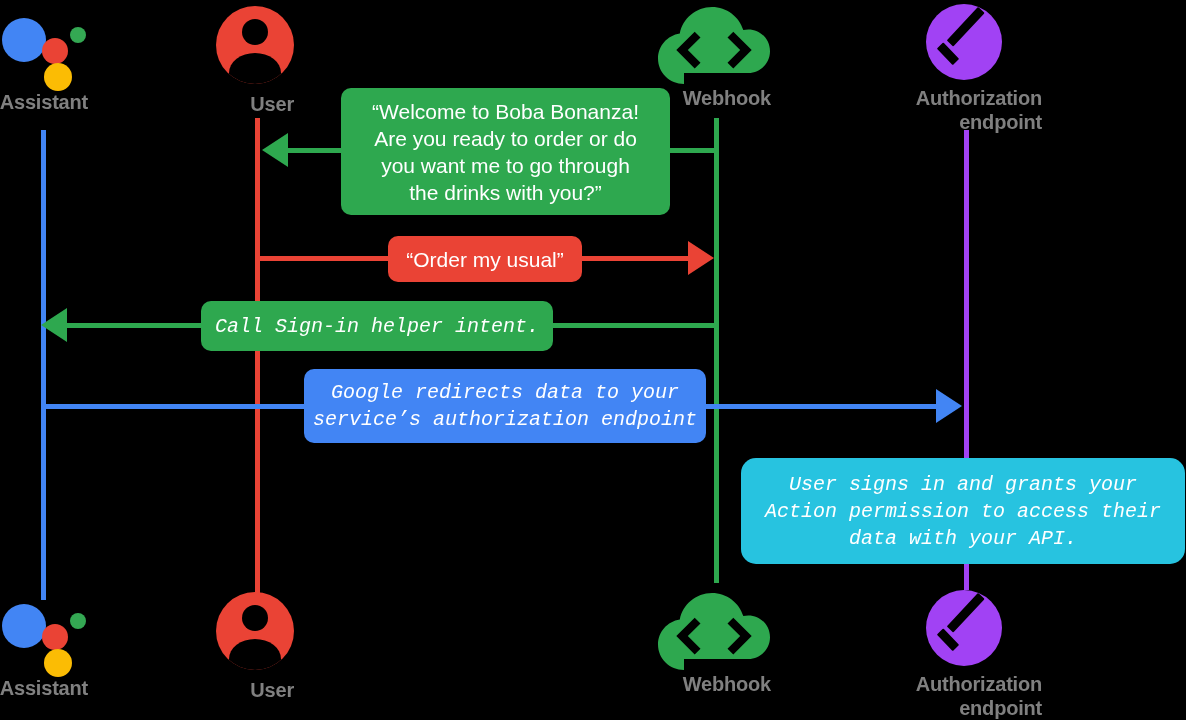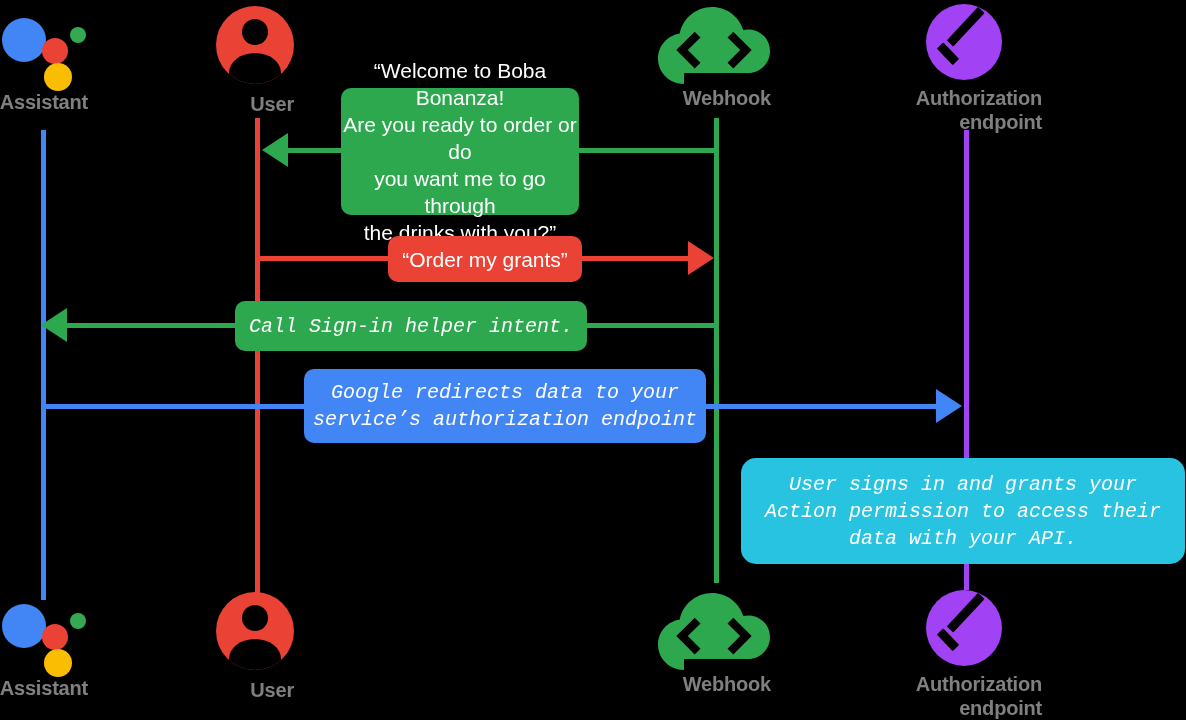--- a/index.html
+++ b/index.html
@@ -170,32 +170,32 @@
     <div class="auth-icon" style="margin:0 auto;">
       <span class="chk-short"></span>
       <span class="chk-long"></span>
     </div>
     <div class="actor-label" style="margin-top:6px;">Authorization
 endpoint</div>
   </div>
 
   <div class="seg" style="left:268px; top:148px; width:446px; background:#2EA84F;"></div>
   <div class="head-left" style="left:262px; top:133px; border-right-color:#2EA84F;"></div>
-  <div class="bubble sans" style="left:341px; top:88px; width:238px; height:127px; background:#2EA84F;">“Welcome to Boba Bonanza!
+  <div class="bubble sans" style="left:341px; top:88px; width:329px; height:127px; background:#2EA84F;">“Welcome to Boba Bonanza!
 Are you ready to order or do
 you want me to go through
 the drinks with you?”</div>
 
   <div class="seg" style="left:255px; top:256px; width:440px; background:#EA4335;"></div>
   <div class="head-right" style="left:688px; top:241px; border-left-color:#EA4335;"></div>
-  <div class="bubble sans" style="left:388px; top:236px; width:194px; height:46px; background:#EA4335;">“Order my grants”</div>
+  <div class="bubble sans" style="left:388px; top:236px; width:194px; height:46px; background:#EA4335;">“Order my usual”</div>
 
   <div class="seg" style="left:56px; top:323px; width:658px; background:#2EA84F;"></div>
   <div class="head-left" style="left:41px; top:308px; border-right-color:#2EA84F;"></div>
-  <div class="bubble mono" style="left:201px; top:301px; width:352px; height:50px; background:#2EA84F;margin-left:34px;">Call Sign-in helper intent.</div>
+  <div class="bubble mono" style="left:201px; top:301px; width:352px; height:50px; background:#2EA84F;">Call Sign-in helper intent.</div>
 
   <div class="seg" style="left:41px; top:404px; width:897px; background:#4285F4;"></div>
   <div class="head-right" style="left:936px; top:389px; border-left-color:#4285F4;"></div>
   <div class="bubble mono" style="left:304px; top:369px; width:402px; height:74px; background:#4285F4;">Google redirects data to your
 service’s authorization endpoint</div>
 
   <div class="bubble mono" style="left:741px; top:458px; width:444px; height:106px; background:#27C3E0;border-radius:15px;">User signs in and grants your
 Action permission to access their
 data with your API.</div>
 

